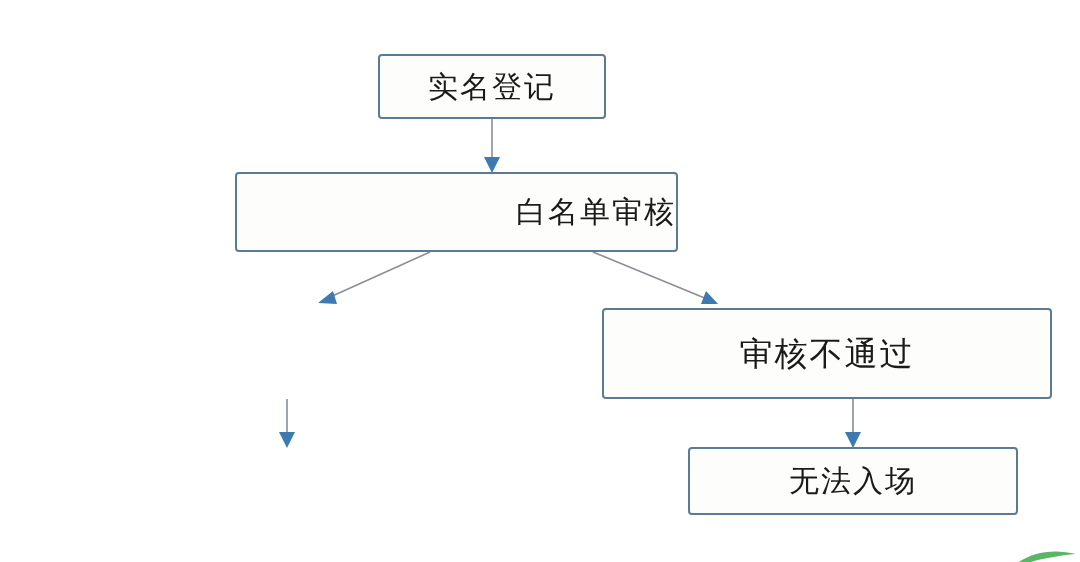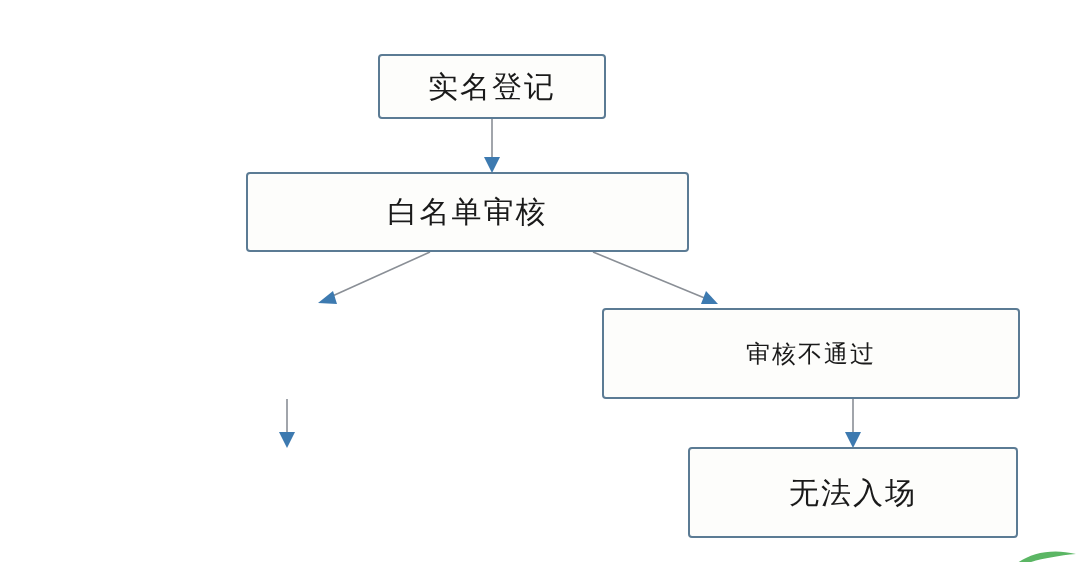--- a/index.html
+++ b/index.html
@@ -35,52 +35,53 @@
     line-height: 1;
   }
   #node-realname {
     left: 378px;
     top: 54px;
     width: 228px;
     height: 65px;
     font-size: 30px;
   }
   #node-whitelist {
-    left: 246px;
+    left: 235px;
     top: 172px;
     width: 443px;
     height: 80px;
     font-size: 30px;
+    justify-content: flex-end;
   }
   #node-approved {
     left: 33px;
     top: 308px;
     width: 450px;
     height: 91px;
     font-size: 30px;
   }
   #node-rejected {
     left: 602px;
     top: 308px;
-    width: 418px;
+    width: 450px;
     height: 91px;
-    font-size: 24px;
+    font-size: 33px;
   }
   #node-enter-visit {
     left: 104px;
     top: 447px;
     width: 304px;
     height: 91px;
     font-size: 30px;
   }
   #node-no-entry {
     left: 688px;
     top: 447px;
     width: 330px;
-    height: 91px;
+    height: 68px;
     font-size: 30px;
   }
   #connectors {
     position: absolute;
     left: 0;
     top: 0;
     width: 1080px;
     height: 562px;
     pointer-events: none;
   }

